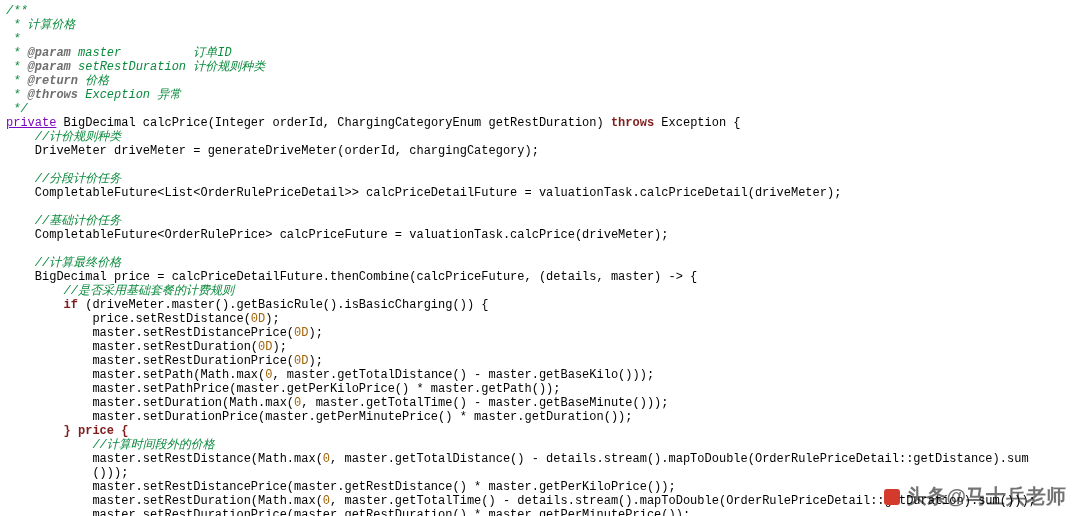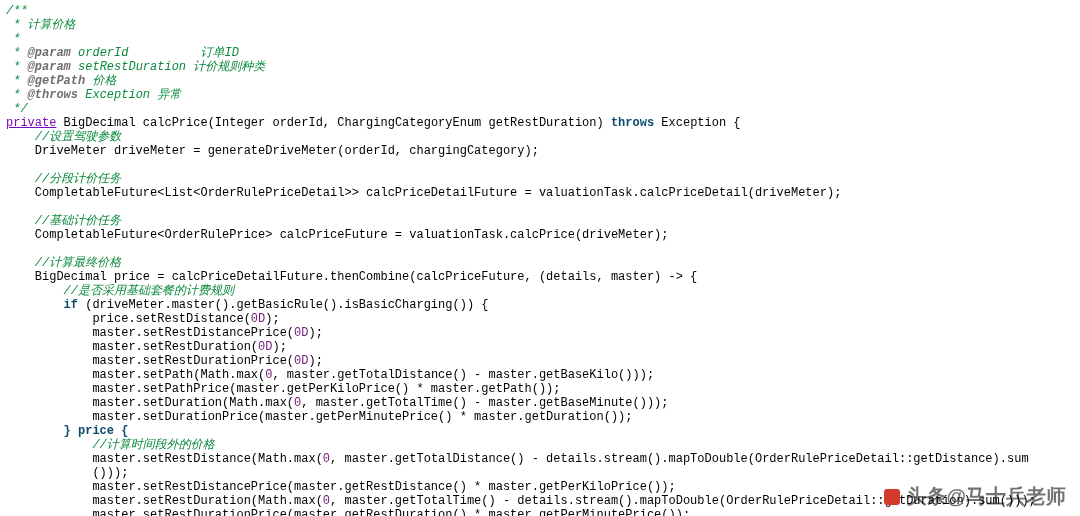--- a/index.html
+++ b/index.html
@@ -14,24 +14,24 @@
     margin: 0;
     padding: 4px 0 0 6px;
     font-family: Consolas, "Courier New", monospace;
     font-size: 12px;
     line-height: 14px;
     white-space: pre;
     color: #000000;
     letter-spacing: 0px;
   }
   .c-comment  { color: #0b8a3d; font-style: italic; }
-  .c-keyword  { color: #0c4a6e; font-weight: bold; }
+  .c-keyword  { color: #7f1d1d; font-weight: bold; }
   .c-modifier { color: #7a0bbf; text-decoration: underline; }
   .c-tag      { color: #6f6f6f; font-weight: bold; margin-top: 20px; }
-  .c-number   { color: #701a75; }
+  .c-number   { color: #a16207; }
   .c-watermark {
     position: absolute;
     right: 14px;
     bottom: 6px;
     font-family: "Microsoft YaHei", Arial, sans-serif;
     font-size: 20px;
     font-weight: 600;
     color: rgba(0,0,0,0.55);
   }
   .c-watermark .wm-icon {
@@ -43,27 +43,27 @@
     margin-right: 6px;
     vertical-align: -2px;
   }
 </style>
 </head>
 <body>
 
 <pre class="code"><span class="c-comment">/**</span>
 <span class="c-comment"> * 计算价格</span>
 <span class="c-comment"> *</span>
-<span class="c-comment"> * <span class="c-tag">@param</span> <span>orderId</span>          <span>订单ID</span></span>
+<span class="c-comment"> * <span class="c-tag">@param</span> <span>master</span>          <span>订单ID</span></span>
 <span class="c-comment"> * <span class="c-tag">@param</span> <span>setRestDuration</span> <span>计价规则种类</span></span>
-<span class="c-comment"> * <span class="c-tag">@getPath</span> <span>价格</span></span>
+<span class="c-comment"> * <span class="c-tag">@return</span> <span>价格</span></span>
 <span class="c-comment"> * <span class="c-tag">@throws</span> <span>Exception</span> <span>异常</span></span>
 <span class="c-comment"> */</span>
 <span><span class="c-modifier">private</span><span> BigDecimal calcPrice(Integer orderId, ChargingCategoryEnum getRestDuration) </span><span class="c-keyword">throws</span><span> Exception {</span></span>
-    <span class="c-comment">//设置驾驶参数</span>
+    <span class="c-comment">//计价规则种类</span>
 <span>    DriveMeter driveMeter = generateDriveMeter(orderId, chargingCategory);</span>
 
     <span class="c-comment">//分段计价任务</span>
 <span>    CompletableFuture&lt;List&lt;OrderRulePriceDetail&gt;&gt; calcPriceDetailFuture = valuationTask.calcPriceDetail(driveMeter);</span>
 
     <span class="c-comment">//基础计价任务</span>
 <span>    CompletableFuture&lt;OrderRulePrice&gt; calcPriceFuture = valuationTask.calcPrice(driveMeter);</span>
 
     <span class="c-comment">//计算最终价格</span>
 <span>    BigDecimal price = calcPriceDetailFuture.thenCombine(calcPriceFuture, (details, master) -&gt; {</span>

